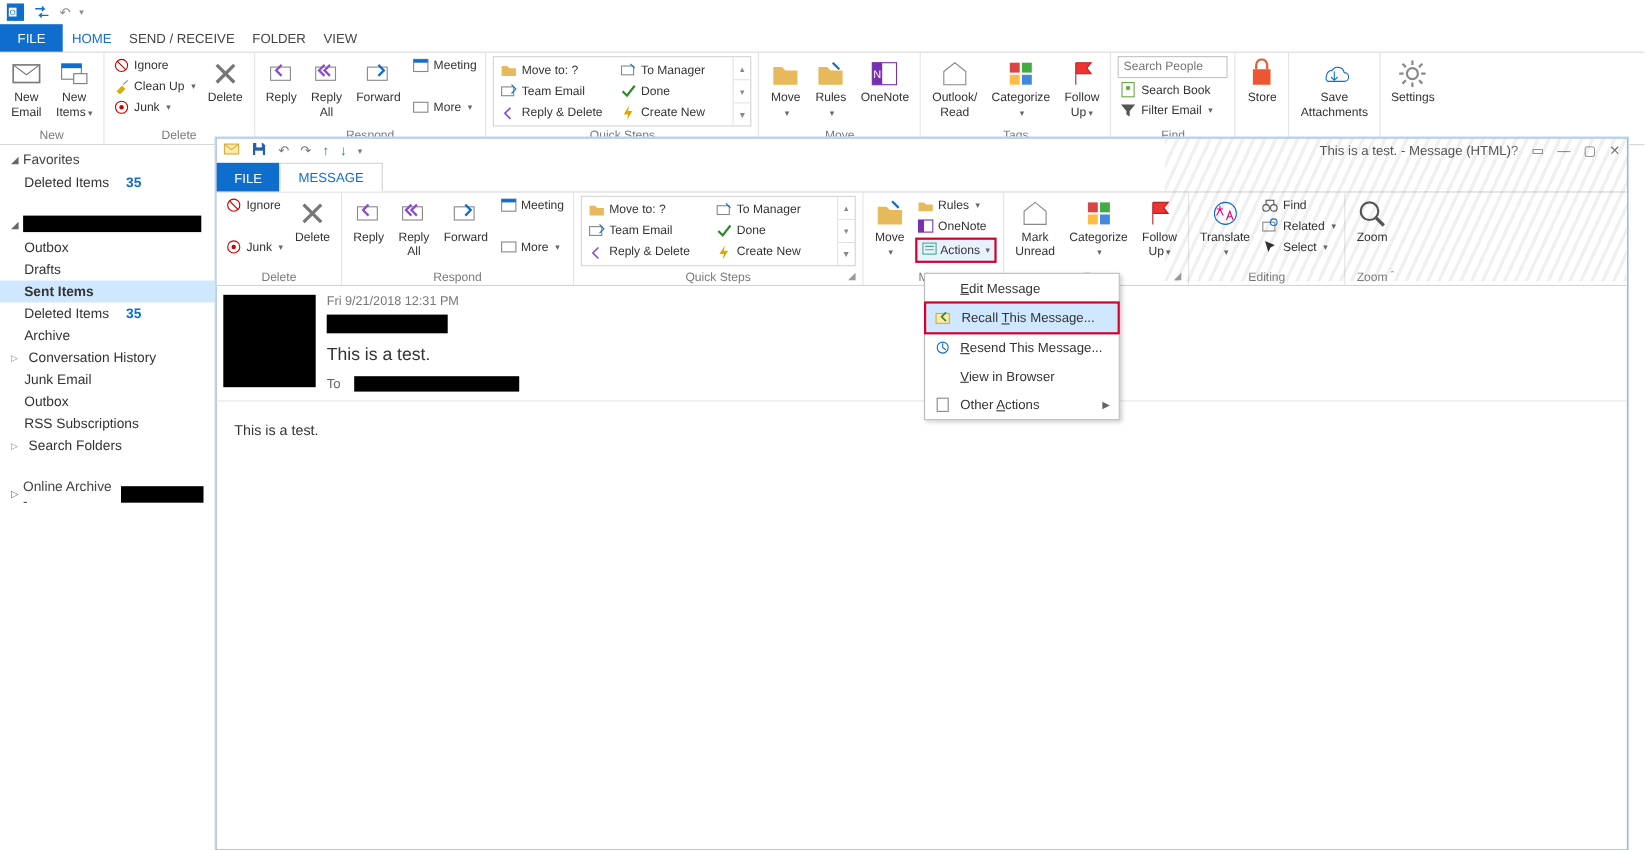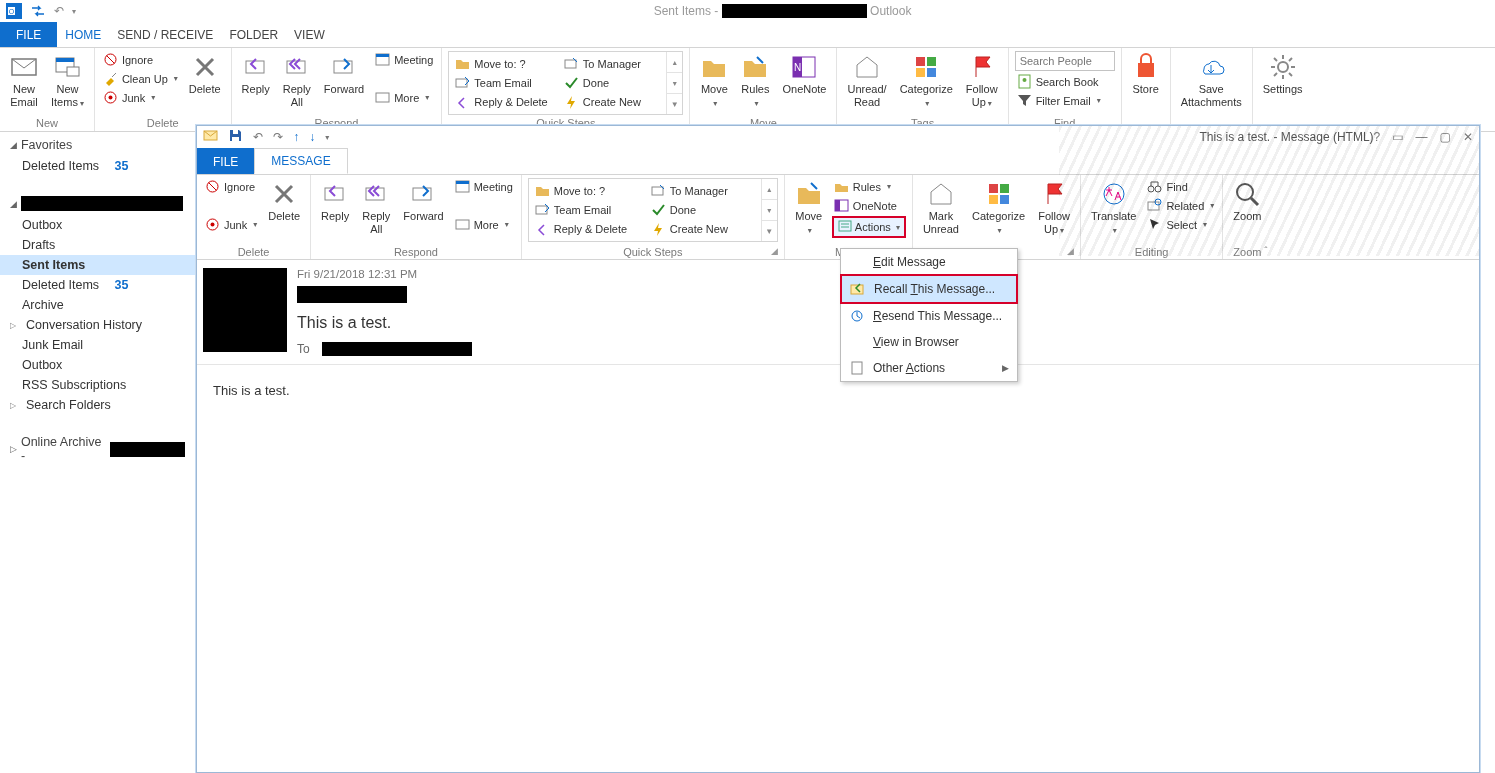--- a/index.html
+++ b/index.html
@@ -102,25 +102,20 @@
         </svg>
     </span>
     <span class="qat-icon">
       <svg viewBox="0 0 16 16">
           <path d="M2 5h8l-2-2m2 2-2 2M14 11H6l2 2m-2-2 2-2" stroke="#0f6ecd" fill="none" stroke-width="1.3"></path>
         </svg>
     </span>
     <span style="color:#888">↶</span>
     <span style="font-size:8px;color:#888">▾</span>
   </div>
-  <div class="center">
-    <span>Sent Items -</span>
-    <span class="titlebar-redact"></span>
-    <span>Outlook</span>
-  </div>
 </div>
 
 <div class="main-tabs">
   <div class="tab file">FILE</div>
   <div class="tab active">HOME</div>
   <div class="tab">SEND / RECEIVE</div>
   <div class="tab">FOLDER</div>
   <div class="tab">VIEW</div>
 </div>
 
@@ -312,21 +307,21 @@
     </div>
     <div class="label">Move</div>
   </div>
 
   <div class="rgroup">
     <div class="items">
       <div class="vbtn">
           <span class="ic"><svg viewBox="0 0 28 28">
               <path d="M4 12l10-8 10 8v12H4z" fill="none" stroke="#888"></path>
             </svg></span>
-          <span class="lbl" style="white-space:pre-line">Unread/
+          <span class="lbl" style="white-space:pre-line">Outlook/
 Read</span>
         </div>
       <div class="vbtn">
           <span class="ic"><svg viewBox="0 0 28 28">
               <rect x="4" y="4" width="9" height="9" fill="#d44"></rect>
               <rect x="15" y="4" width="9" height="9" fill="#4a4"></rect>
               <rect x="4" y="15" width="9" height="9" fill="#fb4"></rect>
               <rect x="15" y="15" width="9" height="9" fill="#48d"></rect>
             </svg></span>
           <span class="lbl"><span>Categorize</span><br><span class="chev">▾</span></span>

